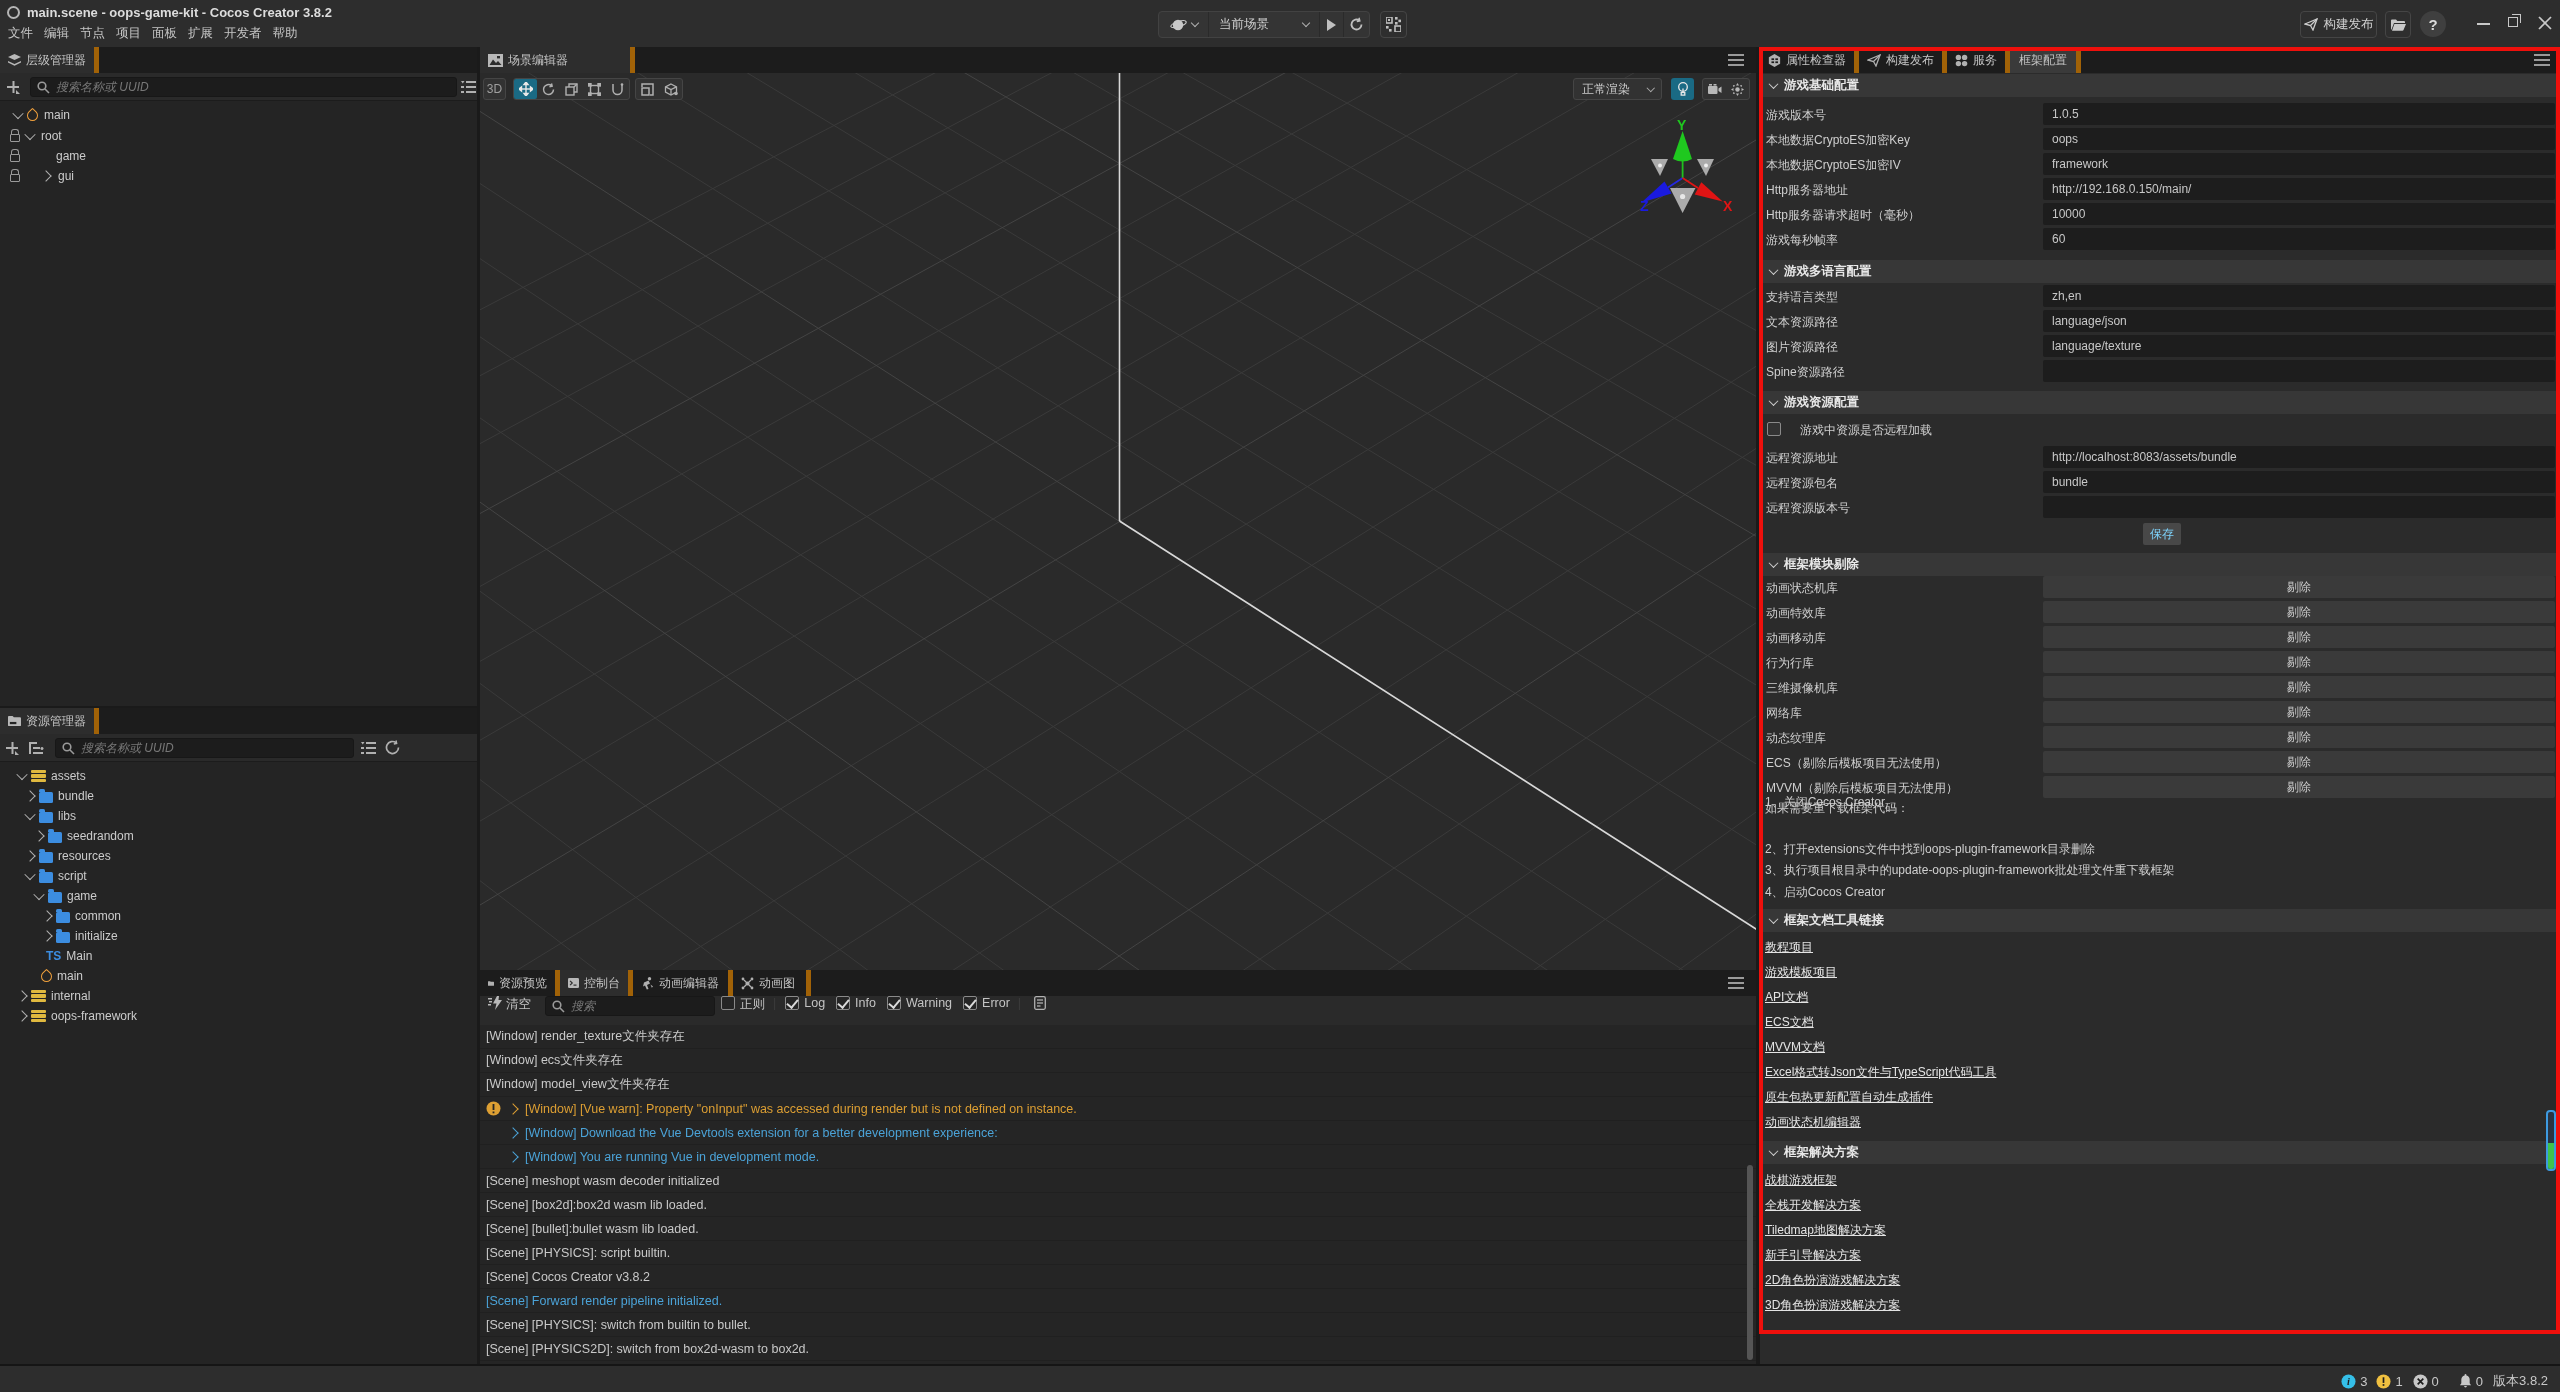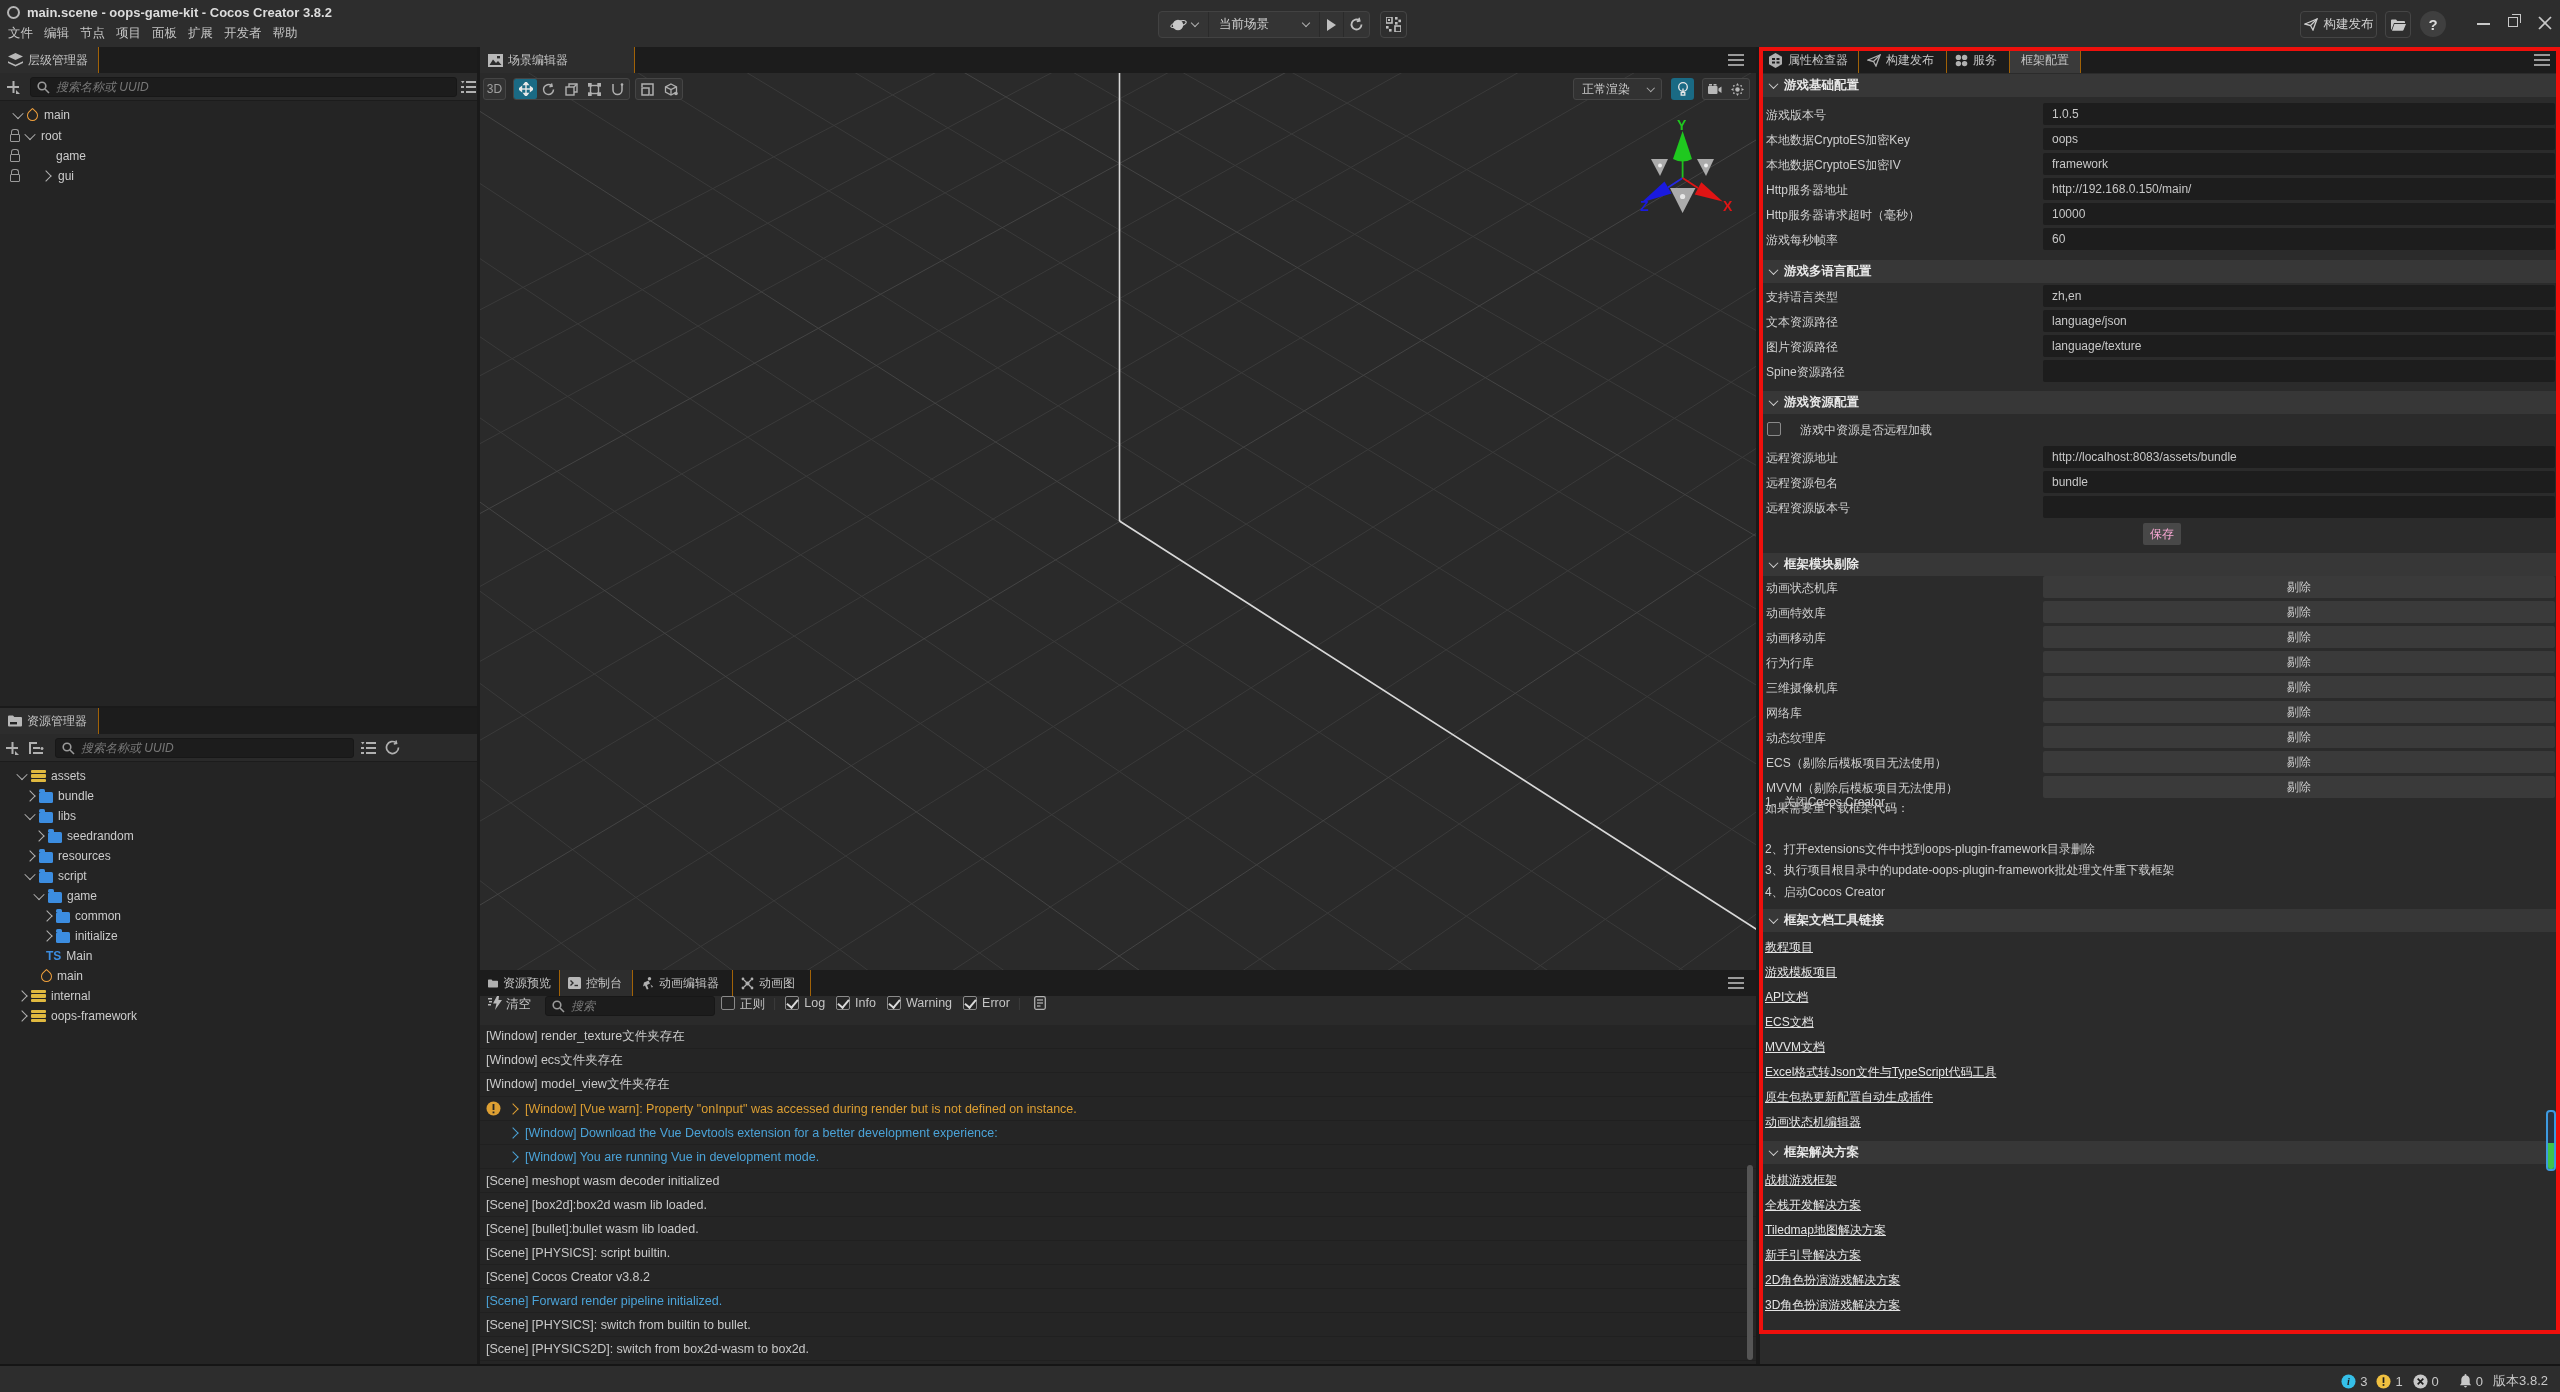--- a/index.html
+++ b/index.html
@@ -1,19 +1,19 @@
 <!DOCTYPE html>
 <html><head><meta charset="utf-8">
 <style>
 *{margin:0;padding:0;box-sizing:border-box}
 html,body{width:2560px;height:1392px;overflow:hidden;background:#1d1d1d}
 body{font-family:"Liberation Sans",sans-serif;color:#ccc;position:relative}
 .abs{position:absolute}
 .tabbar{position:absolute;left:0;right:0;top:0;height:26px;background:#1c1c1c;display:flex;align-items:stretch}
-.tab{display:flex;align-items:center;gap:5px;padding:0 8px;font-size:12px;color:#c4c4c4;white-space:nowrap;overflow:hidden;flex:none;border-right:1px solid #a16207}
+.tab{display:flex;align-items:center;gap:5px;padding:0 8px;font-size:12px;color:#c4c4c4;white-space:nowrap;overflow:hidden;flex:none;border-right:5px solid #a16207}
 .tab.on{background:#2d2d2d}
 .ham{position:absolute;width:16px;height:12px;display:flex;flex-direction:column;justify-content:space-between}
 .ham i{display:block;height:2px;background:#9a9a9a}
 .srch{position:absolute;background:#1c1c1c;border:1px solid #171717;border-radius:3px;color:#777;font-size:12px;font-style:italic;display:flex;align-items:center;padding:0 6px;gap:6px}
 .row{position:absolute;height:20px;display:flex;align-items:center;font-size:12px;color:#ccc;gap:5px;white-space:nowrap}
 .chev{width:8px;height:8px;border-right:1.6px solid #b0b0b0;border-bottom:1.6px solid #b0b0b0;display:inline-block;flex:none}
 .chev.open{transform:rotate(45deg) translate(-1px,-1px)}
 .chev.closed{transform:rotate(-45deg)}
 .lock{width:10px;height:8px;border:1.4px solid #9a9a9a;border-radius:1px;position:relative;margin-top:4px;flex:none}
 .lock:before{content:"";position:absolute;width:6px;height:5px;border:1.4px solid #9a9a9a;border-bottom:none;border-radius:3px 3px 0 0;left:0.4px;top:-6px}
@@ -666,21 +666,21 @@
       <span>游戏资源配置</span>
     </div>
   <div class="cb" style="position:absolute;left:7px;top:375px;background:#333"></div>
     <div class="lbl" style="left:40px;top:375px">游戏中资源是否远程加载</div>
   <div class="lbl" style="left:6px;top:403px">远程资源地址</div>
   <div class="inp" style="top:399px">http://localhost:8083/assets/bundle</div>
   <div class="lbl" style="left:6px;top:428px">远程资源包名</div>
   <div class="inp" style="top:424px">bundle</div>
   <div class="lbl" style="left:6px;top:453px">远程资源版本号</div>
   <div class="inp" style="top:449px"></div>
-  <div class="abs" style="left:383px;top:476px;width:38px;height:22px;background:#484848;border-radius:2px;display:flex;align-items:center;justify-content:center;font-size:12px;color:#f9a8d4">保存</div>
+  <div class="abs" style="left:383px;top:476px;width:38px;height:22px;background:#484848;border-radius:2px;display:flex;align-items:center;justify-content:center;font-size:12px;color:#7dd3fc">保存</div>
   <div class="sec" style="top:506px">
       <span class="chev open"></span>
       <span>框架模块剔除</span>
     </div>
   <div class="lbl" style="left:6px;top:533px">动画状态机库</div>
   <div class="bar3" style="top:529px">剔除</div>
   <div class="lbl" style="left:6px;top:558px">动画特效库</div>
   <div class="bar3" style="top:554px">剔除</div>
   <div class="lbl" style="left:6px;top:583px">动画移动库</div>
   <div class="bar3" style="top:579px">剔除</div>

